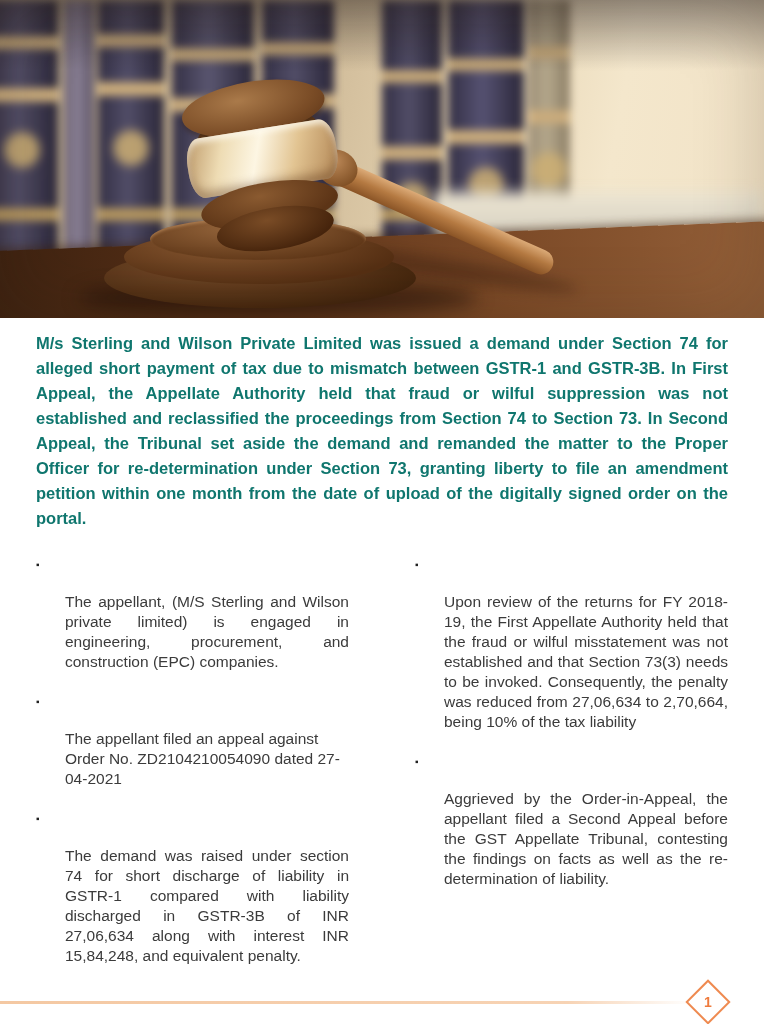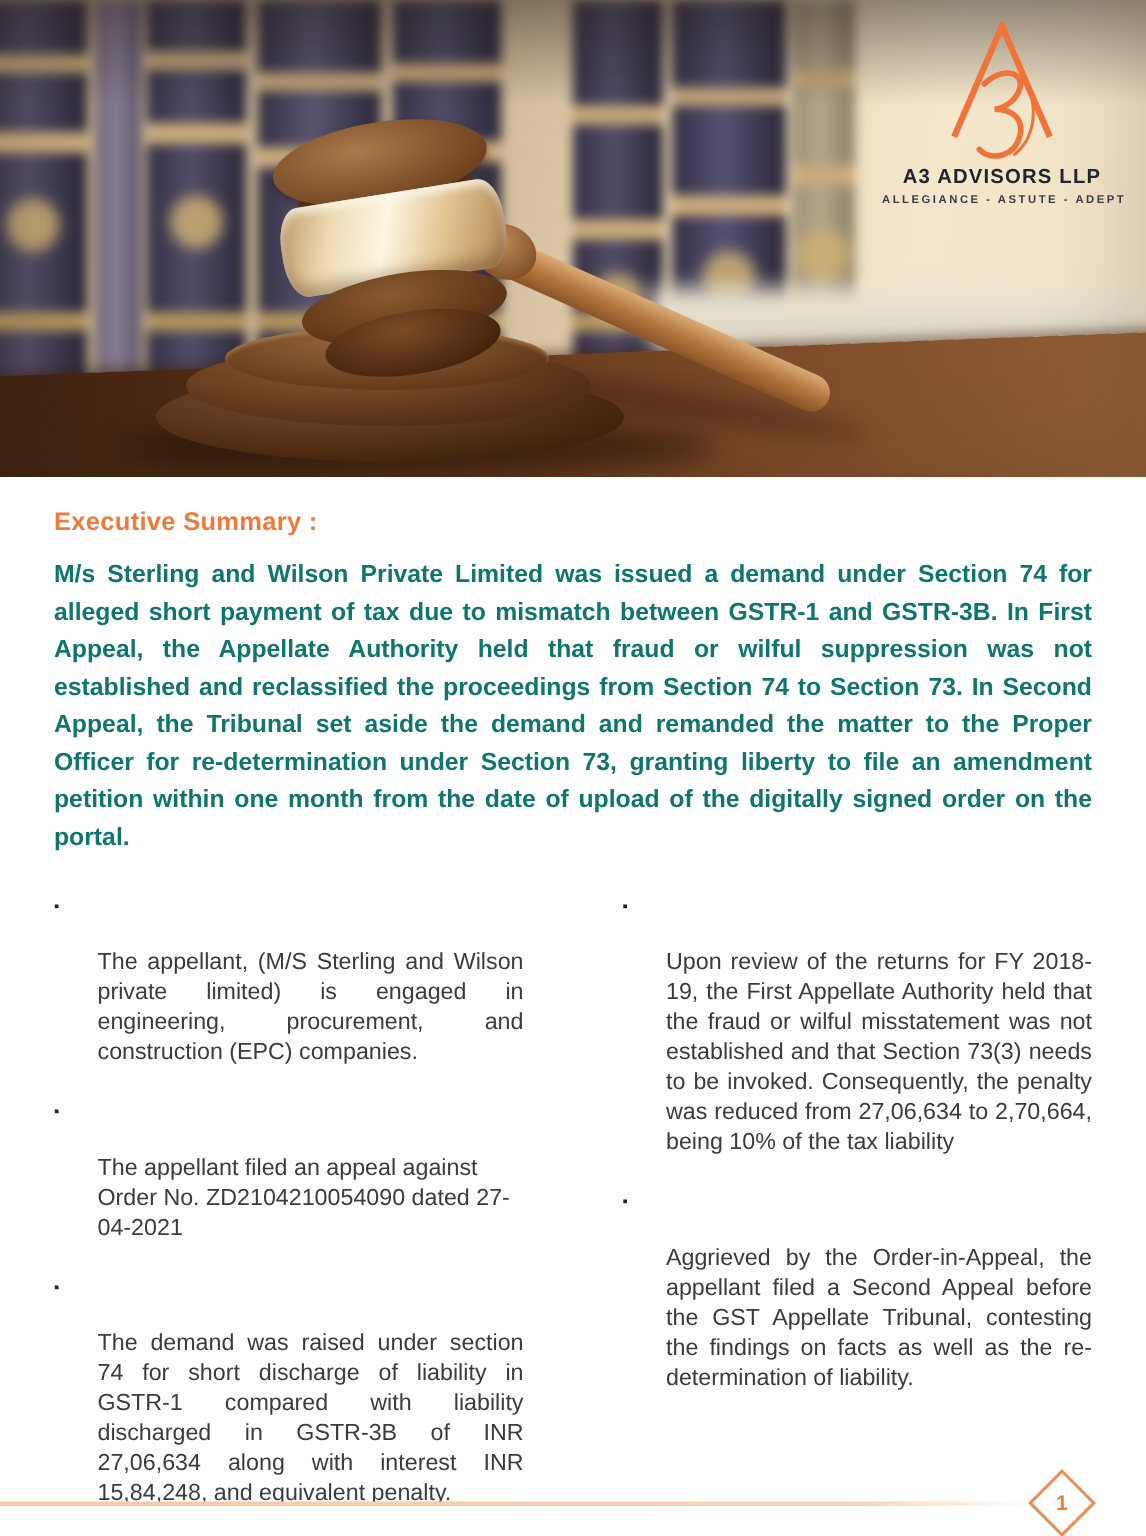--- a/index.html
+++ b/index.html
@@ -118,33 +118,23 @@
     <div class="handle-knob"></div>
     <div class="gavel-head">
       <div class="cap-under"></div>
       <div class="cap-top"></div>
       <div class="brass-band"></div>
       <div class="ring-1"></div>
       <div class="ring-2"></div>
     </div>
     <div class="hero-vignette"></div>
 
-    <div class="logo">
-      <svg width="86" height="94" viewBox="0 0 100 112">
-        <path d="M12 92 L50 4 L88 92" fill="none" stroke="#F0743A" stroke-width="5" stroke-linejoin="miter"></path>
-        <path d="M36 50 C50 36 68 40 64 54 C61 64 50 70 44 70 C58 70 68 78 64 92 C60 107 42 112 32 102" fill="none" stroke="#F0743A" stroke-width="4.5" stroke-linecap="round"></path>
-        <path d="M72 54 C78 74 75 94 60 106" fill="none" stroke="#F0743A" stroke-width="2.5" stroke-linecap="round"></path>
-      </svg>
-      <div class="logo-name">A3 ADVISORS LLP</div>
-      <div class="logo-tagline">ALLEGIANCE - ASTUTE - ADEPT</div>
-    </div>
   </header>
 
   <main class="content">
-    <h2 class="exec-heading">Executive Summary :</h2>
     <p class="exec-body">M/s Sterling and Wilson Private Limited was issued a demand under Section 74 for alleged short payment of tax due to mismatch between GSTR-1 and GSTR-3B. In First Appeal, the Appellate Authority held that fraud or wilful suppression was not established and reclassified the proceedings from Section 74 to Section 73. In Second Appeal, the Tribunal set aside the demand and remanded the matter to the Proper Officer for re-determination under Section 73, granting liberty to file an amendment petition within one month from the date of upload of the digitally signed order on the portal.</p>
 
 
     <div class="columns">
       <div class="col">
         <div class="bullet">
           <span class="marker">▪</span>
           <span class="text">The appellant, (M/S Sterling and Wilson private limited) is engaged in engineering, procurement, and construction (EPC) companies.</span>
         </div>
         <div class="bullet ragged">

